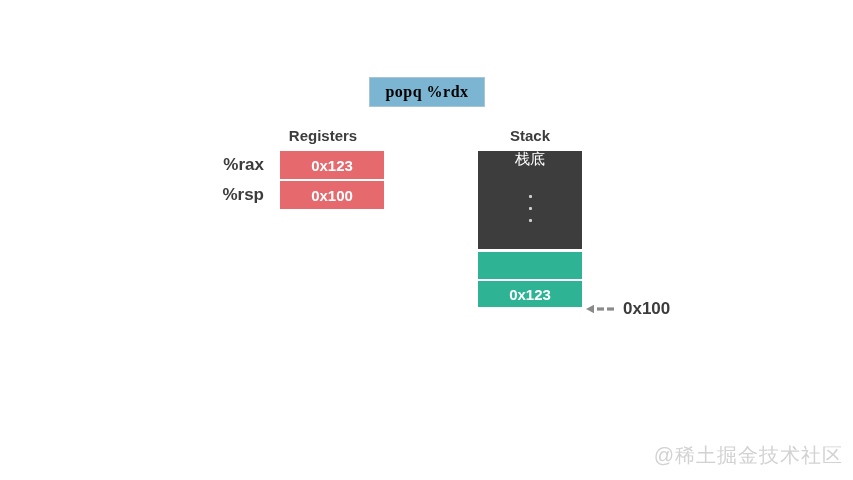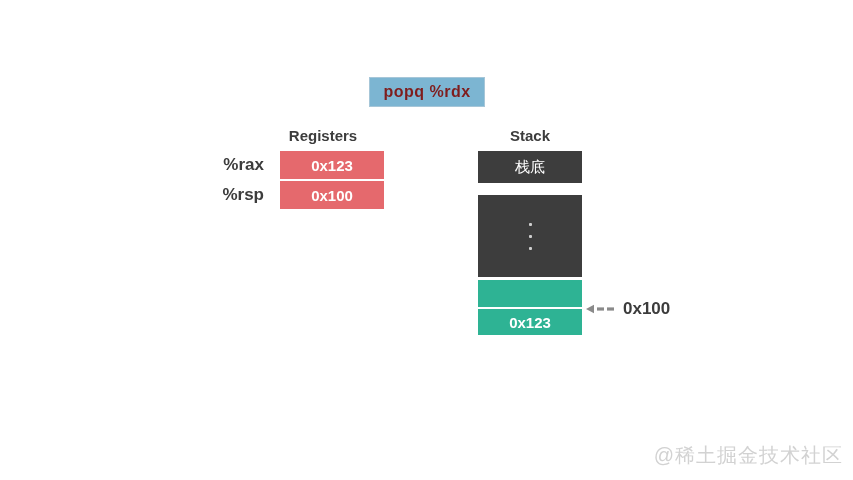--- a/index.html
+++ b/index.html
@@ -13,22 +13,22 @@
   
   .instruction{
     position:absolute;left:369px;top:77px;
     width:116px;height:30px;
     background:var(--instruction-fill,#7cb5d2);
     border:1px solid #a6c6d8;
     box-sizing:border-box;
     display:flex;align-items:center;justify-content:center;
   }
   .instruction span{
-    font-family:Liberation Sans, sans-serif;
-    font-weight:bold;font-size:16px;color:#7f1d1d;
+    font-family:Liberation Serif, serif;
+    font-weight:bold;font-size:16px;color:#000000;
     letter-spacing:0.5px;
   }
   
   .section-title{
     position:absolute;top:127px;width:104px;
     text-align:center;
     font-weight:bold;font-size:15px;
     color:var(--text-dark,#3c3c3c);
   }
   .reg-title{left:271px;}
@@ -47,21 +47,21 @@
     color:#ffffff;font-weight:bold;font-size:15px;
     display:flex;align-items:center;justify-content:center;
   }
   
   .stack{position:absolute;left:478px;top:151px;width:104px;}
   .cell{
     width:100%;
     display:flex;align-items:center;justify-content:center;
     color:#ffffff;box-sizing:border-box;
   }
-  .cell-bottom{height:32px;margin-bottom:12px;background:var(--stack-dark,#3d3d3d);font-size:15px;text-align:center;}
+  .cell-bottom{height:16px;margin-bottom:0;background:var(--stack-dark,#3d3d3d);font-size:15px;text-align:center;}
   .cell-ellipsis{
     height:82px;margin-bottom:3px;background:var(--stack-dark,#3d3d3d);
     flex-direction:column;gap:9px;
   }
   .dot{width:3px;height:3px;background:#cfcfcf;border-radius:1px;}
   .cell-green-empty{height:27px;margin-bottom:2px;background:var(--stack-green,#2eb394);}
   .cell-green-top{height:26px;background:var(--stack-green,#2eb394);font-weight:bold;font-size:15px;}
   
   .pointer-arrow{position:absolute;left:586px;top:304px;}
   .pointer-label{

